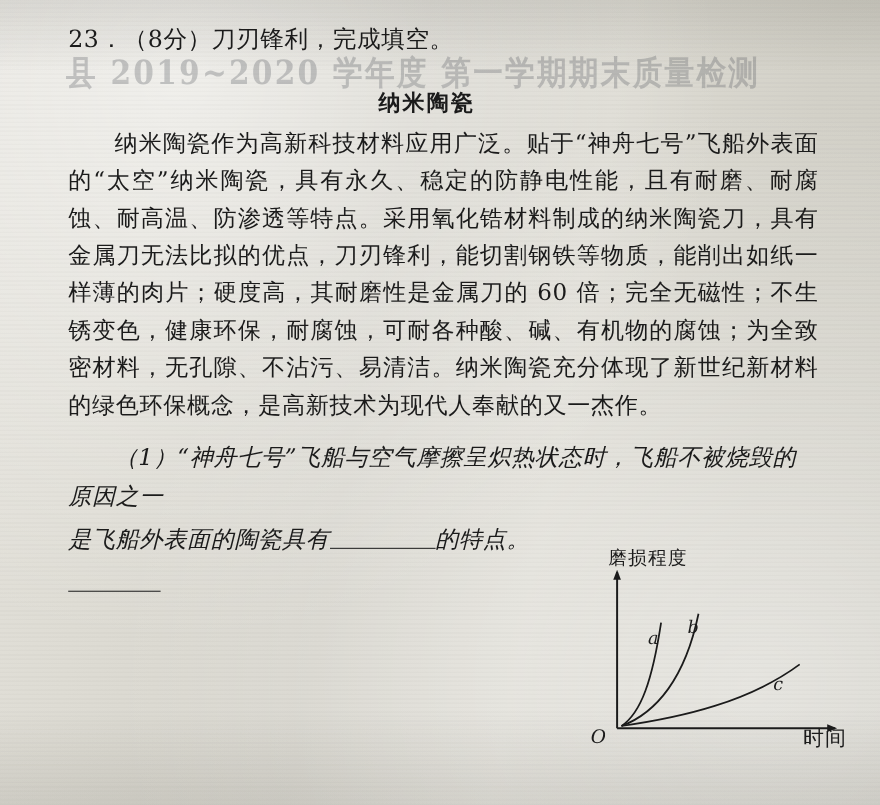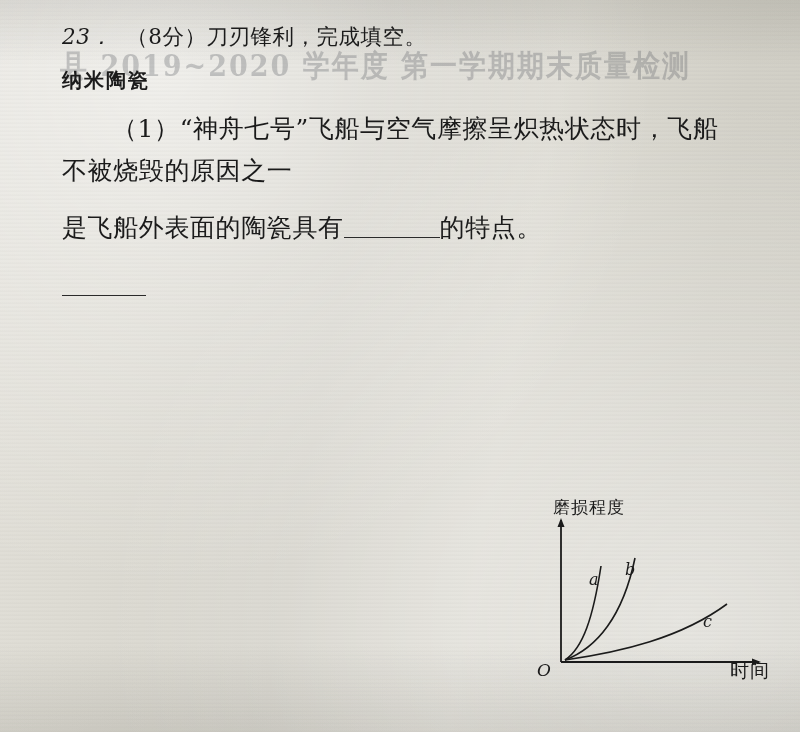--- a/index.html
+++ b/index.html
@@ -56,51 +56,52 @@
     padding: 22px 56px 0 62px;
   }
   .qline {
     font-size: 21.5px;
     line-height: 1.35;
     letter-spacing: 0.5px;
     white-space: nowrap;
   }
   .qnum {
     display: inline-block;
-    margin-right: 14px;
-    font-style: italic;
+    margin-right: 0;
   }
   .title {
+    text-align: center;
     font-size: 20px;
     font-weight: bold;
     letter-spacing: 2px;
-    margin: 16px 0 6px 0;
+    margin: 29px 0 6px 0;
     padding-right: 30px;
   }
   p.body {
     font-size: 21px;
     line-height: 1.62;
     letter-spacing: 0.6px;
     margin: 0 0 2px 0;
     text-align: justify;
     text-justify: inter-ideograph;
   }
   p.indent {
     text-indent: 2em;
   }
   .sub {
-    font-size: 25px;
+    font-size: 21px;
     line-height: 1.66;
     letter-spacing: 0.6px;
     margin: 14px 0 0 0;
     text-indent: 2em;
+    font-style: italic;
   }
   .sub.cont {
     text-indent: 0;
-    margin-top: 16px;
+    margin-top: 4px;
   }
   .blank {
     display: inline-block;
     border-bottom: 1.6px solid #2a2a2a;
     min-width: 96px;
     height: 1.05em;
     vertical-align: -2px;
   }
   .blank.short { min-width: 84px; }
   .narrow-col {
@@ -152,20 +153,21 @@
   <div class="ghost-header">县 2019~2020 学年度 第一学期期末质量检测</div>
 
   <div class="content">
 
     <div class="qline">
       <span class="qnum">23．</span><span>（8分）</span><span>刀刃锋利，完成填空。</span>
     </div>
 
     <div class="title">纳米陶瓷</div>
 
+    <p class="body indent">纳米陶瓷作为高新科技材料应用广泛。贴于“神舟七号”飞船外表面的“太空”纳米陶瓷，具有永久、稳定的防静电性能，且有耐磨、耐腐蚀、耐高温、防渗透等特点。采用氧化锆材料制成的纳米陶瓷刀，具有金属刀无法比拟的优点，刀刃锋利，能切割钢铁等物质，能削出如纸一样薄的肉片；硬度高，其耐磨性是金属刀的 60 倍；完全无磁性；不生锈变色，健康环保，耐腐蚀，可耐各种酸、碱、有机物的腐蚀；为全致密材料，无孔隙、不沾污、易清洁。纳米陶瓷充分体现了新世纪新材料的绿色环保概念，是高新技术为现代人奉献的又一杰作。</p>
 
     <p class="sub">
       <span>（1）</span><span>“神舟七号”飞船与空气摩擦呈炽热状态时，飞船不被烧毁的原因之一</span>
     </p>
     <p class="sub cont">
       <span>是飞船外表面的陶瓷具有</span><span class="blank"></span><span>的特点。</span>
     </p>
 
 
     <div class="narrow-col">

